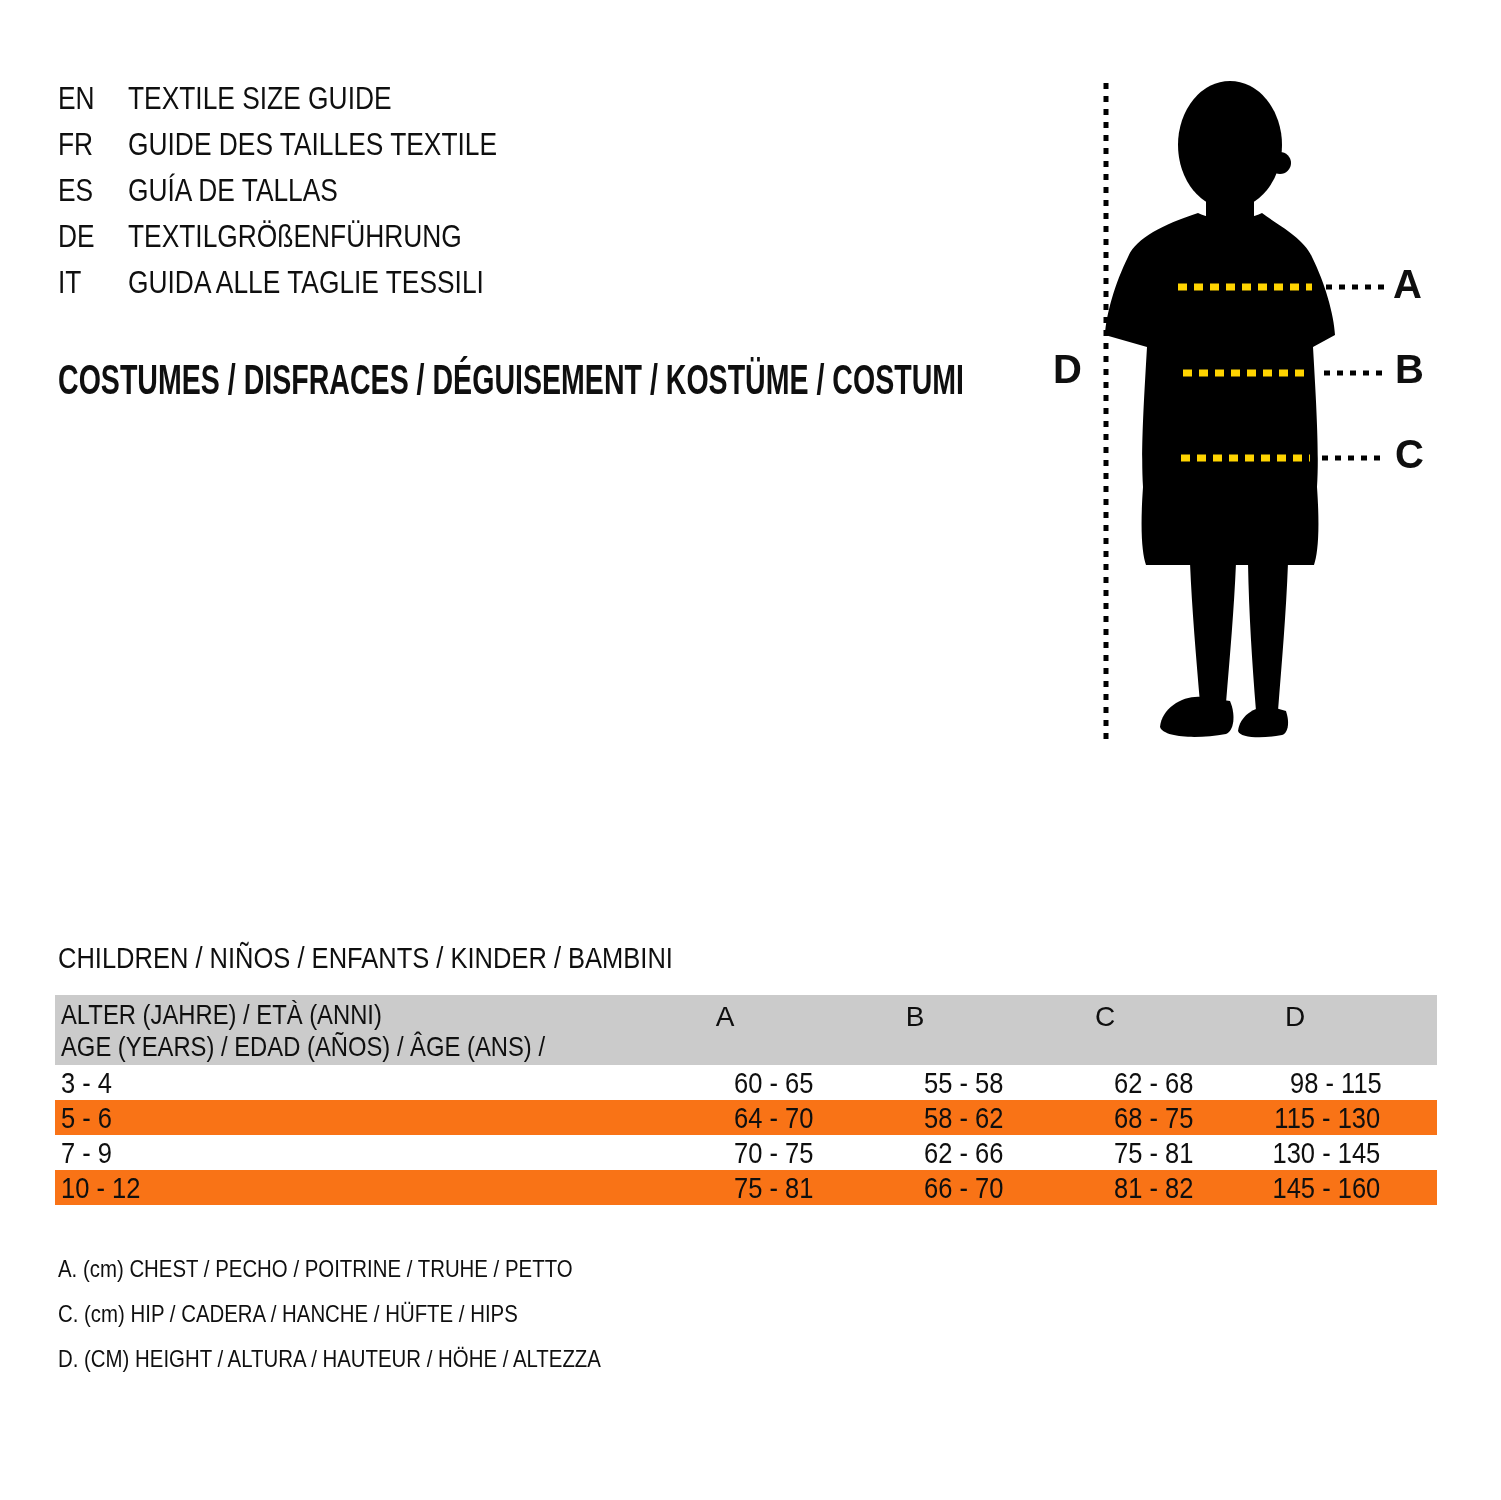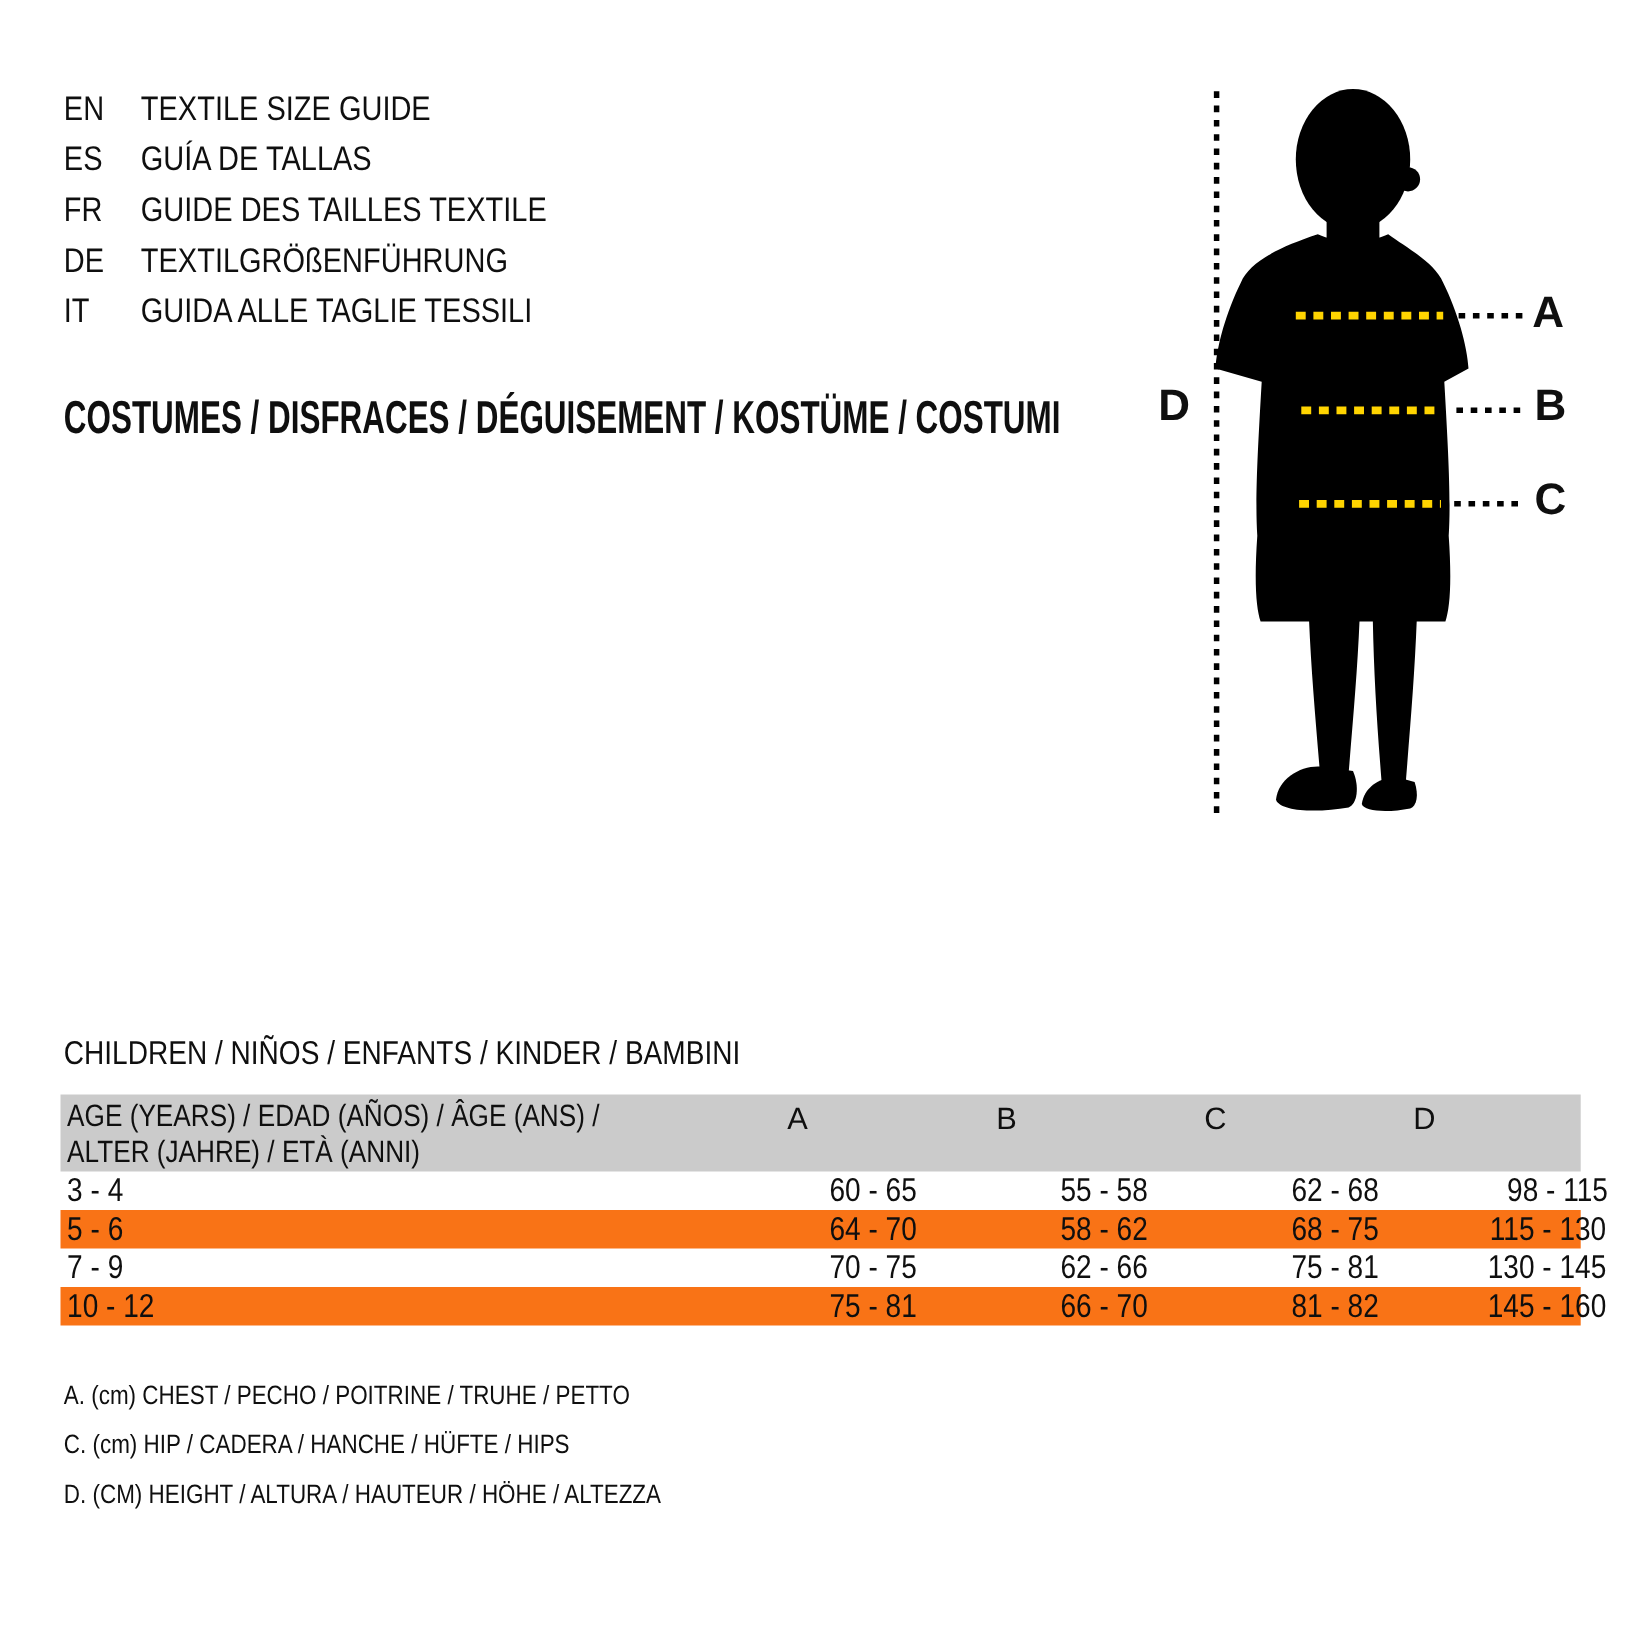--- a/index.html
+++ b/index.html
@@ -30,45 +30,45 @@
 
   
   .section-title{position:absolute;left:58px;top:941px;font-size:30px;}
   .size-table{position:absolute;left:55px;top:995px;width:1382px;}
   .t-header{display:grid;grid-template-columns:575px 190px 190px 190px 237px;
             background:#cbcbcb;height:70px;}
   .t-header .age-head{padding:4px 0 0 6px;font-size:28px;line-height:32px;}
   .t-header .col-head{font-size:28px;text-align:center;padding-top:6px;}
   .t-header .col-head-d{padding-right:47px;}
   .t-row{display:grid;grid-template-columns:575px 190px 190px 190px 237px;
-         height:35px;align-items:center;font-size:30px;gap:20px;}
+         height:35px;align-items:center;font-size:30px;}
   .t-row.alt{background:#f97316;}
   .t-row .age-cell{padding-left:6px;}
   .t-row .val-cell{text-align:right;}
   .t-row .val-cell-d{padding-right:47px;}
 
   
   .legend{position:absolute;left:58px;top:1246px;}
   .legend-row{height:45px;display:flex;align-items:center;font-size:24px;}
 </style>
 </head>
 <body>
 
 <div class="lang-block">
   <div class="lang-row">
     <span class="lang-code"><span class="cond">EN</span></span>
     <span><span class="cond">TEXTILE SIZE GUIDE</span></span>
   </div>
   <div class="lang-row">
+    <span class="lang-code"><span class="cond">FR</span></span>
+    <span><span class="cond">GUIDE DES TAILLES TEXTILE</span></span>
+  </div>
+  <div class="lang-row">
     <span class="lang-code"><span class="cond">ES</span></span>
     <span><span class="cond">GUÍA DE TALLAS</span></span>
-  </div>
-  <div class="lang-row">
-    <span class="lang-code"><span class="cond">FR</span></span>
-    <span><span class="cond">GUIDE DES TAILLES TEXTILE</span></span>
   </div>
   <div class="lang-row">
     <span class="lang-code"><span class="cond">DE</span></span>
     <span><span class="cond">TEXTILGRÖßENFÜHRUNG</span></span>
   </div>
   <div class="lang-row">
     <span class="lang-code"><span class="cond">IT</span></span>
     <span><span class="cond">GUIDA ALLE TAGLIE TESSILI</span></span>
   </div>
 </div>
@@ -112,22 +112,22 @@
 <div class="fig-label fig-label-c">C</div>
 <div class="fig-label fig-label-d">D</div>
 
 <div class="section-title">
   <span class="cond">CHILDREN / NIÑOS / ENFANTS / KINDER / BAMBINI</span>
 </div>
 
 <div class="size-table">
   <div class="t-header">
     <div class="age-head">
+      <div><span class="cond">ALTER (JAHRE) / ETÀ (ANNI)</span></div>
       <div><span class="cond">AGE (YEARS) / EDAD (AÑOS) / ÂGE (ANS) /</span></div>
-      <div><span class="cond">ALTER (JAHRE) / ETÀ (ANNI)</span></div>
     </div>
     <div class="col-head">A</div>
     <div class="col-head">B</div>
     <div class="col-head">C</div>
     <div class="col-head col-head-d">D</div>
   </div>
 
   <div class="t-row">
     <div class="age-cell"><span class="cond">3 - 4</span></div>
     <div class="val-cell"><span class="cond-c">60 - 65</span></div>

